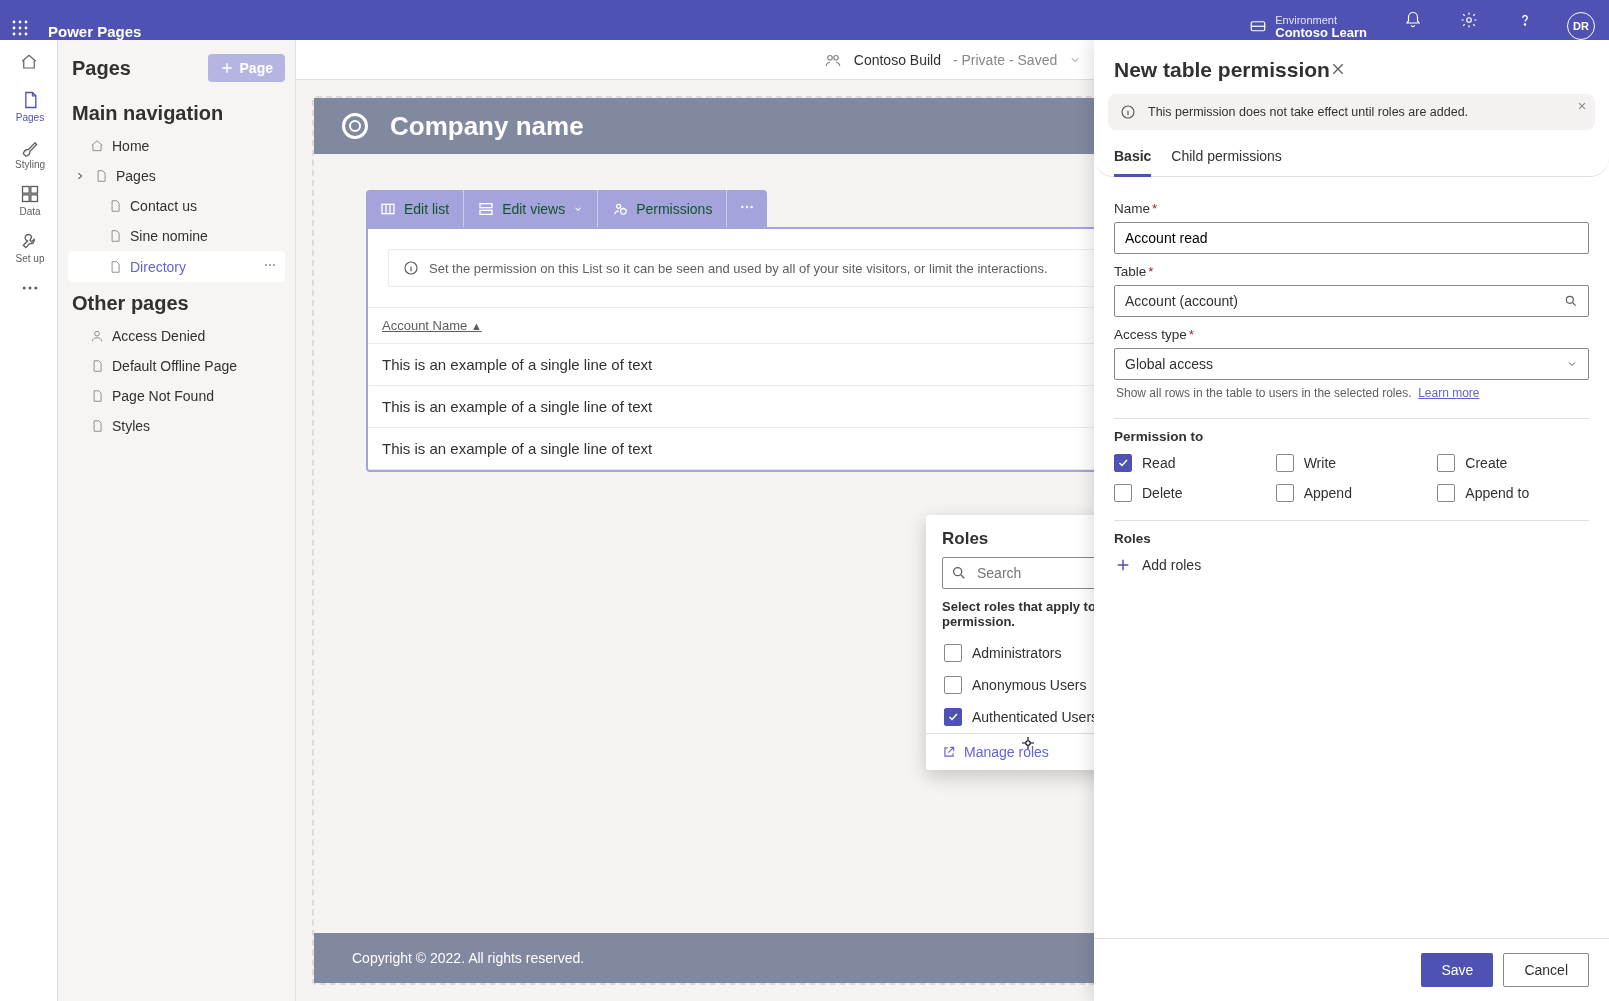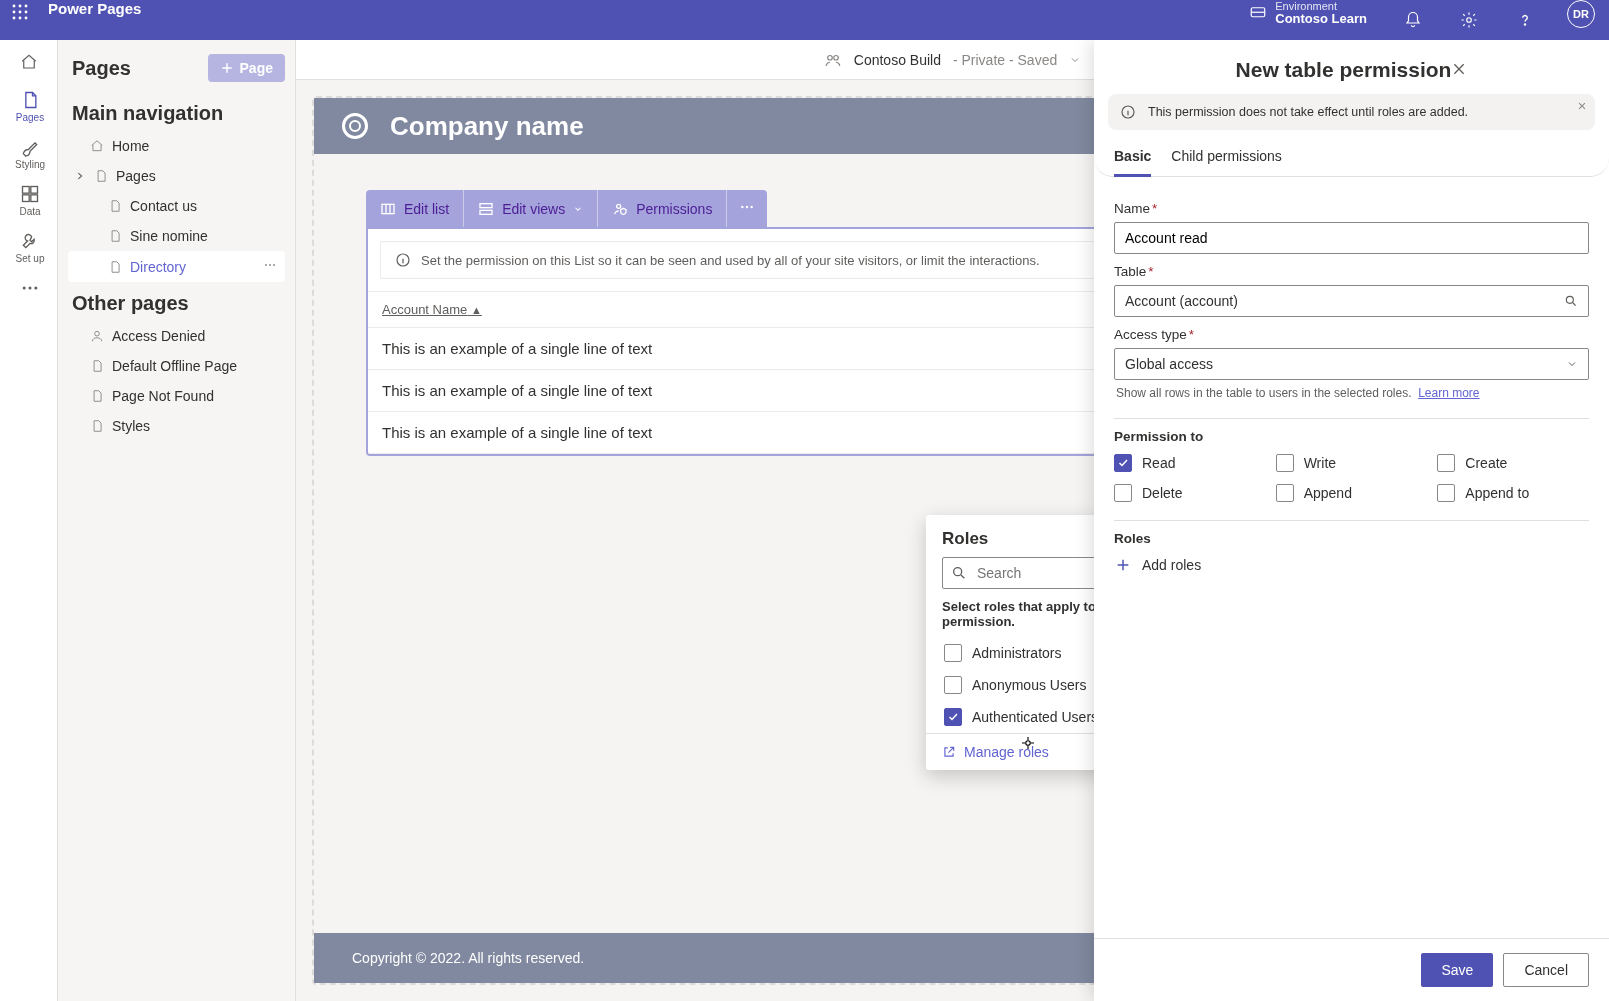--- a/index.html
+++ b/index.html
@@ -11,21 +11,21 @@
     --lilac-light:#e8e8f7;
     --sidebar:#f3f2f1;
     --border:#e1dfdd;
     --text-muted:#605e5c;
     --link:#6264d1;
   }
 
   
   .topbar {
     height:40px; background:var(--brand); color:#fff;
-    display:flex; align-items:flex-start; padding:0 8px; gap:16px;
+    display:flex; align-items:flex-end; padding:0 8px; gap:16px;
     position:relative; z-index:30;
   }
   .waffle { width:24px; height:24px; display:flex; align-items:center; justify-content:center; cursor:pointer; }
   .brand-title { font-size:15px; font-weight:600; }
   .topbar-spacer { flex:1; }
   .env-block { display:flex; align-items:center; gap:8px; padding:0 10px; }
   .env-text { display:flex; flex-direction:column; line-height:1.1; }
   .env-label { font-size:11px; opacity:.85; }
   .env-name { font-size:13px; font-weight:600; }
   .topbar-icon { width:40px; height:40px; display:flex; align-items:center; justify-content:center; color:#fff; cursor:pointer; }
@@ -88,31 +88,31 @@
   }
   .logo-ring { width:26px; height:26px; border:3px solid #fff; border-radius:50%; position:relative; }
   .logo-ring::after { content:''; position:absolute; inset:4px; border:2px solid #fff; border-radius:50%; }
   .site-h1 { font-size:26px; font-weight:600; }
   .site-nav { margin-left:auto; display:flex; gap:0; font-size:18px; }
   .site-nav .nav-item { padding:0 18px; border-left:1px solid rgba(255,255,255,.45); display:flex; align-items:center; gap:6px; }
   .site-nav .nav-item:first-child { border-left:none; }
 
   .list-block { margin:36px 40px 0 52px; }
   .list-toolbar {
-    background:var(--lilac); color:#4c1d95; display:inline-flex; align-items:center;
+    background:var(--lilac); color:#14532d; display:inline-flex; align-items:center;
     border-radius:4px 4px 0 0; overflow:hidden;
   }
   .tb-btn { display:flex; align-items:center; gap:8px; padding:9px 14px; font-size:14px; cursor:pointer; }
   .tb-sep { width:1px; align-self:stretch; background:rgba(255,255,255,.45); }
   .tb-more { padding:9px 12px; cursor:pointer; }
 
   .list-frame { border:2px solid var(--lilac); background:#fff; overflow:hidden; border-radius:0 4px 4px 4px; }
   .info-bar {
     display:flex; align-items:center; gap:10px; padding:10px 14px;
-    color:#605e5c; border:1px solid #edebe9; border-radius:2px; margin:12px; font-size:13px;
+    color:#605e5c; border:1px solid #edebe9; border-radius:2px; margin:20px; font-size:13px;
   }
   table.data { width:100%; border-collapse:collapse; }
   table.data th { text-align:left; font-weight:400; color:#605e5c; font-size:13px; padding:10px 14px; border-top:1px solid #edebe9; border-bottom:1px solid #edebe9; }
   table.data th .sort { font-size:11px; }
   table.data th a { text-decoration:underline; color:#605e5c; }
   table.data td { padding:12px 14px; border-bottom:1px solid #edebe9; font-size:15px; }
 
   .site-footer {
     position:absolute; left:0; right:8px; bottom:0; height:56px; background:#8189a0;
     color:#fff; display:flex; align-items:center; padding-left:38px; font-size:14px;
@@ -138,21 +138,21 @@
   .chk.checked { background:var(--brand); border-color:var(--brand); color:#fff; }
   .roles-foot { border-top:1px solid var(--border); padding:10px 16px; }
   .manage-link { color:var(--link); display:flex; align-items:center; gap:8px; font-size:14px; cursor:pointer; }
   .cursor-ico { position:absolute; left:705px; top:636px; z-index:21; color:#000; }
 
   
   .right-panel {
     position:fixed; top:40px; right:0; bottom:0; width:515px; background:#fff;
     box-shadow:-4px 0 16px rgba(0,0,0,.12); z-index:25; display:flex; flex-direction:column;
   }
-  .rp-head { display:flex; align-items:center; justify-content:center; padding:18px 20px 12px; }
+  .rp-head { display:flex; align-items:center; justify-content:flex-start; padding:18px 20px 12px; }
   .rp-title { font-size:21px; font-weight:600; }
   .rp-close { color:#605e5c; cursor:pointer; }
   .rp-banner {
     margin:0 14px; background:#f3f2f1; border-radius:8px;
     display:flex; align-items:center; gap:12px; padding:10px 12px; font-size:12.5px; position:relative;
   }
   .rp-banner .dismiss { position:absolute; right:8px; top:6px; color:#8a8886; cursor:pointer; font-size:12px; }
   .rp-tabs { display:flex; gap:20px; padding:12px 20px 0; border-bottom:1px solid var(--border);border-radius:19px; }
   .rp-tab { padding:6px 0 10px; font-size:14px; cursor:pointer; color:#323130; }
   .rp-tab.active { font-weight:600; border-bottom:3px solid var(--brand); margin-bottom:-1px; }

